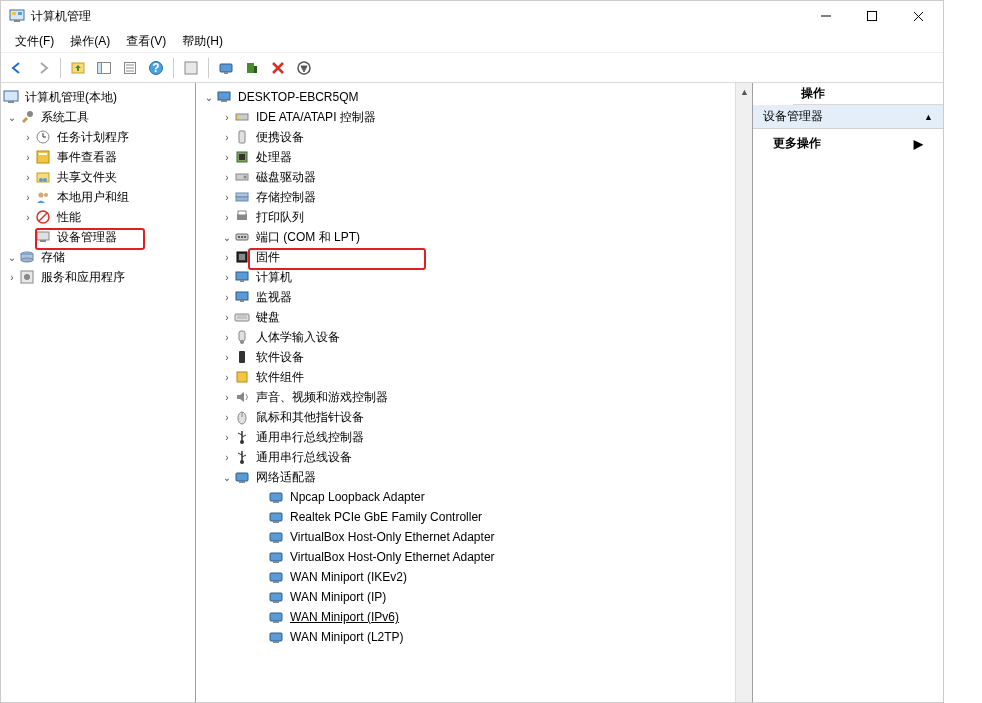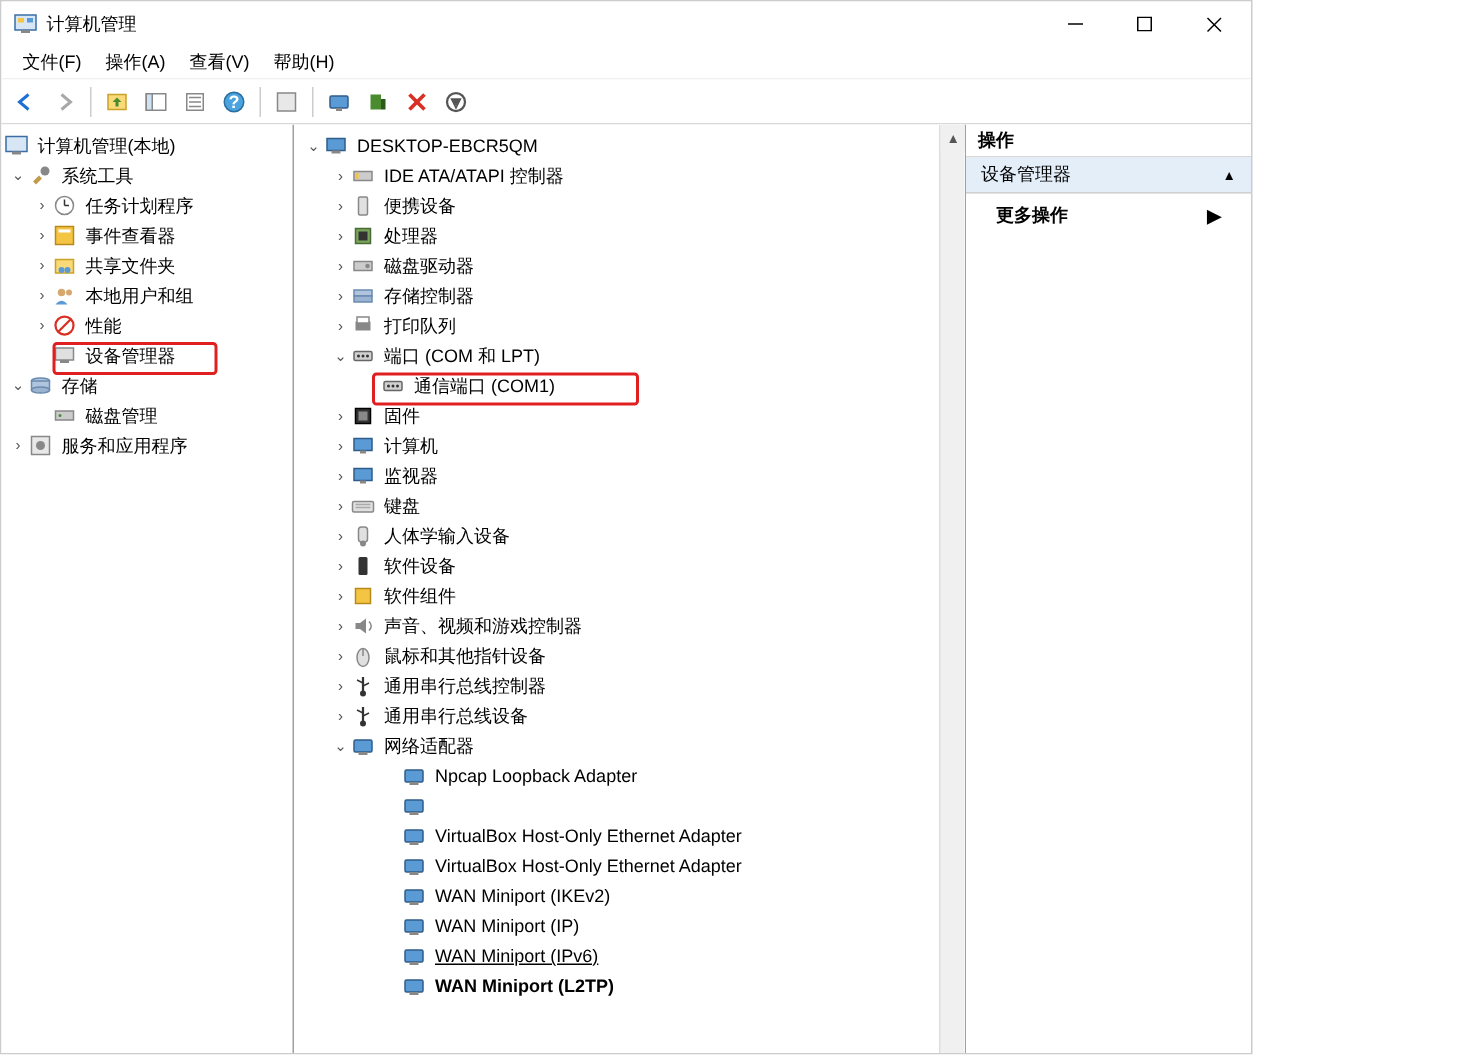--- a/index.html
+++ b/index.html
@@ -1,17 +1,17 @@
 <!DOCTYPE html>
 <html><head>
 <meta charset="utf-8">
 <style>
 * { box-sizing: border-box; margin: 0; padding: 0; font-family: "Microsoft YaHei", "Segoe UI", sans-serif; font-size: 12px; }
 body { background: #fff; color: #000; overflow: hidden; width: 982px; height: 703px; }
-.window { width: 835px; height: 703px; display: flex; flex-direction: column; border: 1px solid #ccc; }
+.window { width: 944px; height: 703px; display: flex; flex-direction: column; border: 1px solid #ccc; }
 .titlebar { height: 30px; display: flex; align-items: center; padding: 0 2px 0 8px; background: #fff; }
 .titlebar .t-icon { width: 16px; height: 16px; margin-right: 6px; }
 .titlebar .title { flex: 1; }
 .win-btns { display: flex; }
 .win-btn { width: 46px; height: 30px; display: flex; align-items: center; justify-content: center; }
 .menubar { height: 22px; display: flex; align-items: center; padding: 0 6px; background: #fff; border-bottom: 1px solid #f0f0f0; }
 .menu-item { padding: 2px 8px; cursor: default; }
 .toolbar { height: 30px; display: flex; align-items: center; padding: 2px 4px; background: #fff; border-bottom: 1px solid #d8d8d8; gap: 2px; }
 .tool-btn { width: 24px; height: 24px; display: flex; align-items: center; justify-content: center; border: 1px solid transparent; }
 .tool-sep { width: 1px; height: 20px; background: #ccc; margin: 0 3px; }
@@ -21,21 +21,21 @@
 .panel.mid { flex: 1; }
 .panel.right { width: 190px; flex-shrink: 0; border-right: none; display: flex; flex-direction: column; }
 .tree { padding: 4px 0; }
 .tree-node { display: flex; align-items: center; height: 20px; padding-right: 6px; white-space: nowrap; cursor: default; }
 .caret { width: 14px; display: inline-flex; justify-content: center; color: #555; font-size: 10px; }
 .caret.empty { visibility: hidden; }
 .n-icon { width: 16px; height: 16px; margin-right: 4px; display: inline-flex; align-items: center; justify-content: center; flex-shrink:0;}
 .n-label { padding: 1px 2px; }
 .selected .n-label.selbg { background: #cce8ff; border: 1px solid #99d1ff; padding: 0 1px; }
 .redbox { border: 2px solid #e02020; border-radius: 3px; position: absolute; pointer-events: none; }
-.right-header { height: 22px; display:flex; align-items:center; padding: 0 8px; font-weight: bold; border-bottom: 1px solid #d8d8d8; background:#fff;}
+.right-header { height: 22px; display:flex; align-items:center; padding: 0 8px; font-weight: bold; border-bottom: 1px solid #d8d8d8; background:#fff;margin-left:40px;}
 .right-section { background: #e4eef9; padding: 3px 10px; border-bottom: 1px solid #d0d0d0; display:flex; justify-content:space-between; align-items:center;}
 .right-action { padding: 6px 20px; display:flex; justify-content:space-between; align-items:center; cursor:default;font-weight:bold;}
 .scrollbar { position:absolute; right:0; top:0; bottom:0; width:17px; background:#f0f0f0; border-left:1px solid #ddd;}
 .scroll-btn { width:17px; height:17px; display:flex; align-items:center; justify-content:center; background:#f0f0f0; font-size:9px; color:#555;}
 .watermark { position:absolute; right:8px; bottom:4px; font-size:13px; color:rgba(150,150,150,0.35); letter-spacing:0.5px;}
 svg { display:block; }
 </style>
 </head>
 <body>
 
@@ -240,29 +240,20 @@
           <span class="caret">⌄</span>
           <span class="n-icon">
               <svg width="16" height="16">
                 <ellipse cx="8" cy="5" rx="6" ry="2" fill="#b0c4de" stroke="#6a8bb0"></ellipse>
                 <rect x="2" y="5" width="12" height="6" fill="#b0c4de" stroke="#6a8bb0"></rect>
                 <ellipse cx="8" cy="11" rx="6" ry="2" fill="#9ab3d1" stroke="#6a8bb0"></ellipse>
               </svg>
             </span>
           <span class="n-label">存储</span>
         </div>
-        <div class="tree-node" style="padding-left:34px">
-          <span class="n-icon">
-              <svg width="16" height="16">
-                <rect x="2" y="5" width="12" height="6" fill="#ccc" stroke="#888"></rect>
-                <circle cx="5" cy="8" r="1" fill="#4a8b2f"></circle>
-              </svg>
-            </span>
-          <span class="n-label">磁盘管理</span>
-        </div>
         <div class="tree-node" style="padding-left:4px">
           <span class="caret">›</span>
           <span class="n-icon">
               <svg width="16" height="16">
                 <rect x="2" y="2" width="12" height="12" fill="#e8e8e8" stroke="#888"></rect>
                 <circle cx="8" cy="8" r="3" fill="#888"></circle>
               </svg>
             </span>
           <span class="n-label">服务和应用程序</span>
         </div>
@@ -346,32 +337,20 @@
             <span class="n-icon">
               <svg width="16" height="16">
                 <rect x="2" y="5" width="12" height="6" rx="1" fill="#d0d0d0" stroke="#666"></rect>
                 <circle cx="5" cy="8" r="1" fill="#333"></circle>
                 <circle cx="8" cy="8" r="1" fill="#333"></circle>
                 <circle cx="11" cy="8" r="1" fill="#333"></circle>
               </svg>
             </span>
             <span class="n-label">端口 (COM 和 LPT)</span>
           </div>
-          <div class="tree-node" style="padding-left: 44px;">
-            <span class="caret empty">·</span>
-            <span class="n-icon">
-              <svg width="16" height="16">
-                <rect x="2" y="5" width="12" height="6" rx="1" fill="#d0d0d0" stroke="#666"></rect>
-                <circle cx="5" cy="8" r="1" fill="#333"></circle>
-                <circle cx="8" cy="8" r="1" fill="#333"></circle>
-                <circle cx="11" cy="8" r="1" fill="#333"></circle>
-              </svg>
-            </span>
-            <span class="n-label">通信端口 (COM1)</span>
-          </div>
           <div class="tree-node" style="padding-left: 24px;">
             <span class="caret">›</span>
             <span class="n-icon">
               <svg width="16" height="16">
                 <rect x="3" y="3" width="10" height="10" fill="#333" stroke="#000"></rect>
                 <rect x="5" y="5" width="6" height="6" fill="#888"></rect>
               </svg>
             </span>
             <span class="n-label">固件</span>
           </div>
@@ -499,20 +478,21 @@
             <span class="n-label">Npcap Loopback Adapter</span>
           </div>
           <div class="tree-node" style="padding-left: 58px;">
             <span class="caret empty">·</span>
             <span class="n-icon">
               <svg width="16" height="16">
                 <rect x="2" y="4" width="12" height="8" rx="1" fill="#5b9bd5" stroke="#2f5d8a"></rect>
                 <rect x="5" y="12" width="6" height="2" fill="#888"></rect>
               </svg>
             </span>
+            <span class="n-label">Realtek PCIe GbE Family Controller</span>
           </div>
           <div class="tree-node" style="padding-left: 58px;">
             <span class="caret empty">·</span>
             <span class="n-icon">
               <svg width="16" height="16">
                 <rect x="2" y="4" width="12" height="8" rx="1" fill="#5b9bd5" stroke="#2f5d8a"></rect>
                 <rect x="5" y="12" width="6" height="2" fill="#888"></rect>
               </svg>
             </span>
             <span class="n-label">VirtualBox Host-Only Ethernet Adapter</span>
@@ -550,21 +530,21 @@
           <div class="tree-node" style="padding-left: 58px; text-decoration: underline;">
             <span class="caret empty">·</span>
             <span class="n-icon">
               <svg width="16" height="16">
                 <rect x="2" y="4" width="12" height="8" rx="1" fill="#5b9bd5" stroke="#2f5d8a"></rect>
                 <rect x="5" y="12" width="6" height="2" fill="#888"></rect>
               </svg>
             </span>
             <span class="n-label">WAN Miniport (IPv6)</span>
           </div>
-          <div class="tree-node" style="padding-left: 58px; font-weight: bold;">
+          <div class="tree-node" style="padding-left: 58px;">
             <span class="caret empty">·</span>
             <span class="n-icon">
               <svg width="16" height="16">
                 <rect x="2" y="4" width="12" height="8" rx="1" fill="#5b9bd5" stroke="#2f5d8a"></rect>
                 <rect x="5" y="12" width="6" height="2" fill="#888"></rect>
               </svg>
             </span>
             <span class="n-label">WAN Miniport (L2TP)</span>
           </div>
         </div>

